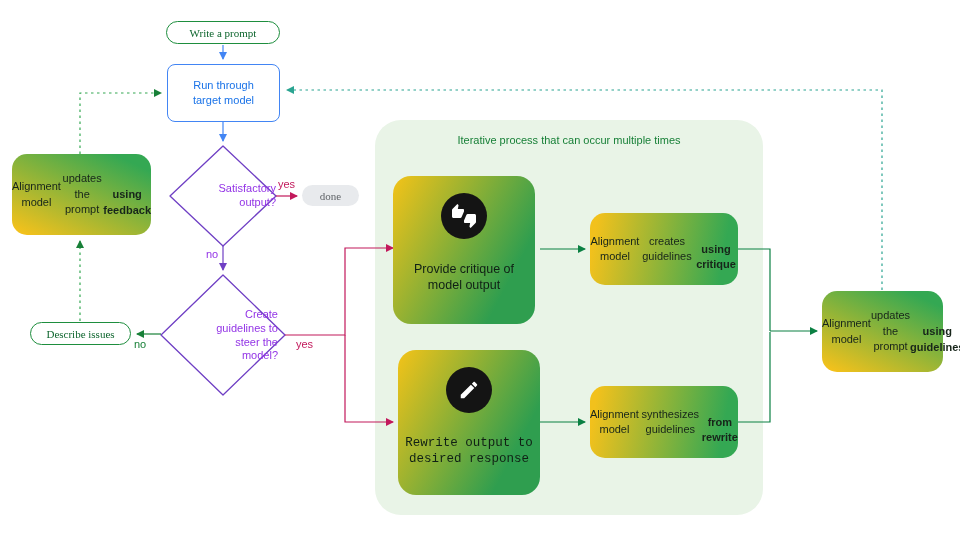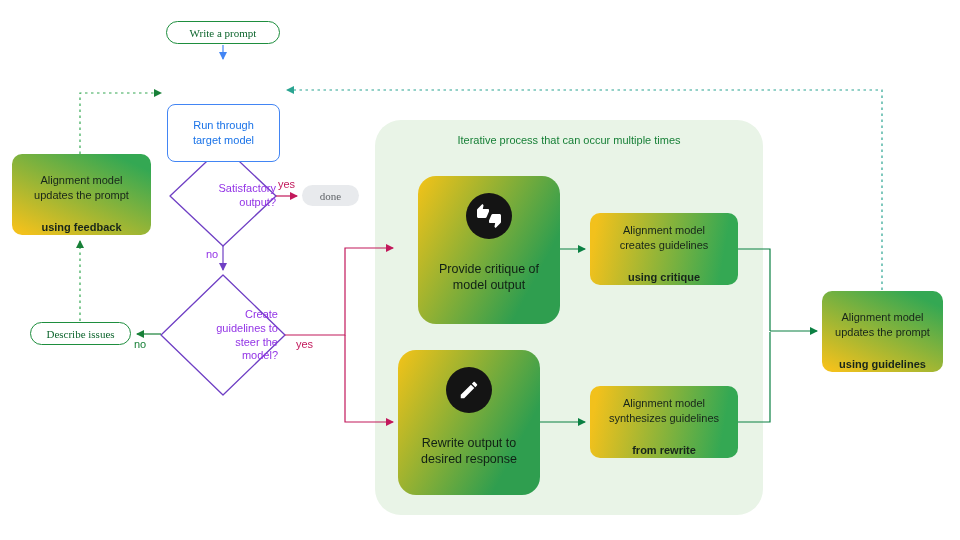--- a/index.html
+++ b/index.html
@@ -7,26 +7,26 @@
   .stage { position:relative; width:960px; height:540px; background:#fff; overflow:hidden; }
   .connector-layer { position:absolute; left:0; top:0; width:960px; height:540px; pointer-events:none; }
 
   .pill { position:absolute; border-radius:999px; display:flex; align-items:center; justify-content:center;
           font-size:11px; background:#fff;font-family:Liberation Serif, serif; }
   .pill-green { border:1.5px solid #1e8e3e; color:#0d652d; font-weight:500; }
   .pill-gray  { background:#e8eaed; color:#5f6368; border:none; }
 
   .bluebox { position:absolute; border:1px solid #4285f4; border-radius:8px; background:#fff;
              color:#1a73e8; font-size:11px; font-weight:500; line-height:1.35;
-             display:flex; flex-direction:column; align-items:center; justify-content:center; text-align:center;margin-top:40px; }
+             display:flex; flex-direction:column; align-items:center; justify-content:center; text-align:center; }
 
   .diamond-label { position:absolute; text-align:right; color:#9334e6; font-size:11px; line-height:1.25; }
 
-  .gbox { position:absolute; border-radius:10px; display:flex; flex-direction:column; align-items:center;
-          justify-content:flex-end; text-align:center; font-size:11px; line-height:1.4; color:#17251a; }
+  .gbox { position:absolute; border-radius:15px; display:flex; flex-direction:row; align-items:center;
+          justify-content:space-between; text-align:center; font-size:11px; line-height:1.4; color:#17251a; }
   .gbox .bold-line { font-weight:700; margin-top:16px; }
   .grad-lr { background:linear-gradient(100deg, #f2c11c 5%, #34a853 88%); }
   .grad-rl { background:linear-gradient(205deg, #34a853 12%, #f2c11c 95%); }
   .grad-icon { background:linear-gradient(118deg, #f4c318 0%, #2f9e4f 78%); }
 
   .iconbox { position:absolute; border-radius:18px; }
   .icon-circle { width:46px; height:46px; border-radius:50%; background:#141414;
                  display:flex; align-items:center; justify-content:center; margin:17px auto 0; }
   .iconbox-label { margin-top:22px; font-size:12.5px; font-weight:500; color:#102015;
                    text-align:center; line-height:1.3; }
@@ -120,39 +120,39 @@
   <div class="pill pill-green" style="left:30px; top:322px; width:101px; height:23px;">
     <span>Describe issues</span>
   </div>
 
   <div class="gbox grad-rl" style="left:12px; top:154px; width:139px; height:81px;">
     <div>Alignment model</div>
     <div>updates the prompt</div>
     <div class="bold-line">using feedback</div>
   </div>
 
-  <div class="iconbox grad-icon" style="left:418px; top:176px; width:142px; height:148px;">
+  <div class="iconbox grad-icon" style="left:393px; top:176px; width:142px; height:148px;">
     <div class="icon-circle">
       <svg width="24" height="24" viewBox="0 0 24 24">
         <path fill="#ffffff" d="M12 6c0-.55-.45-1-1-1H5.82l.66-3.18.02-.23c0-.31-.13-.59-.33-.8L5.38 0 .44 4.94C.17 5.21 0 5.59 0 6v6.5c0 .83.67 1.5 1.5 1.5h6.75c.62 0 1.15-.38 1.38-.91l2.26-5.29c.07-.17.11-.36.11-.55V6zm10.5 4h-6.75c-.62 0-1.15.38-1.38.91l-2.26 5.29c-.07.17-.11.36-.11.55V18c0 .55.45 1 1 1h5.18l-.66 3.18-.02.24c0 .31.13.59.33.8l.79.78 4.94-4.94c.27-.27.44-.65.44-1.06v-6.5c0-.83-.67-1.5-1.5-1.5z"></path>
       </svg>
     </div>
     <div class="iconbox-label">
       <div>Provide critique of</div>
       <div>model output</div>
     </div>
   </div>
 
   <div class="gbox grad-lr" style="left:590px; top:213px; width:148px; height:72px;">
     <div>Alignment model</div>
     <div>creates guidelines</div>
     <div class="bold-line">using critique</div>
   </div>
 
-  <div class="iconbox grad-icon" style="left:398px; top:350px; width:142px; height:145px;">
+  <div class="iconbox grad-icon" style="left:398px; top:350px; width:142px; height:145px;font-family:Liberation Mono, monospace;">
     <div class="icon-circle">
       <svg width="22" height="22" viewBox="0 0 24 24">
         <path fill="#ffffff" d="M3 17.25V21h3.75L17.81 9.94l-3.75-3.75L3 17.25zM20.71 7.04c.39-.39.39-1.02 0-1.41l-2.34-2.34c-.39-.39-1.02-.39-1.41 0l-1.83 1.83 3.75 3.75 1.83-1.83z"></path>
       </svg>
     </div>
     <div class="iconbox-label">
       <div>Rewrite output to</div>
       <div>desired response</div>
     </div>
   </div>

